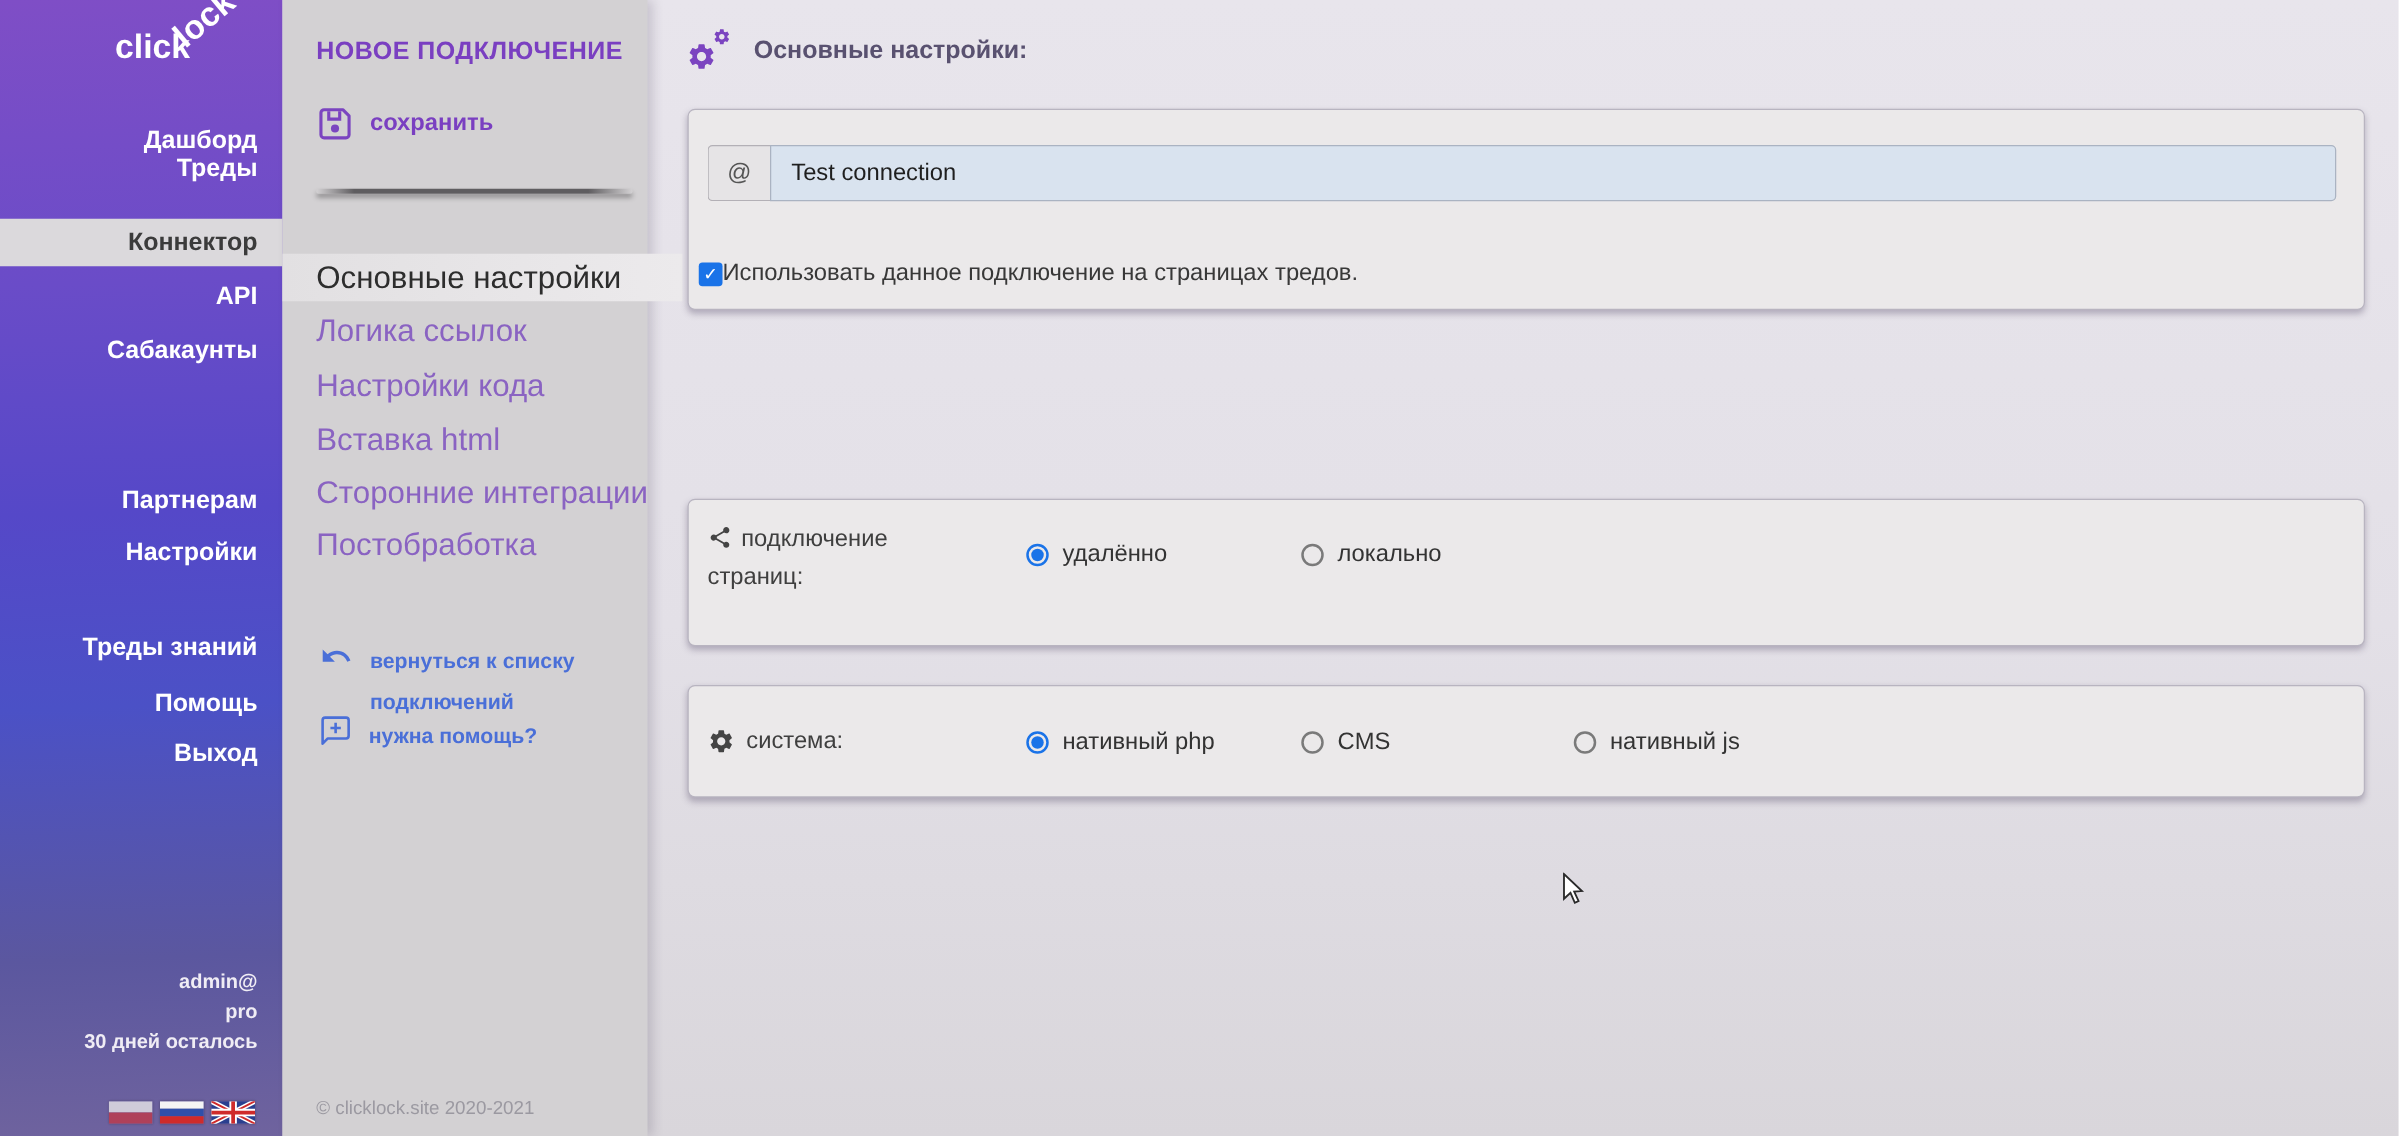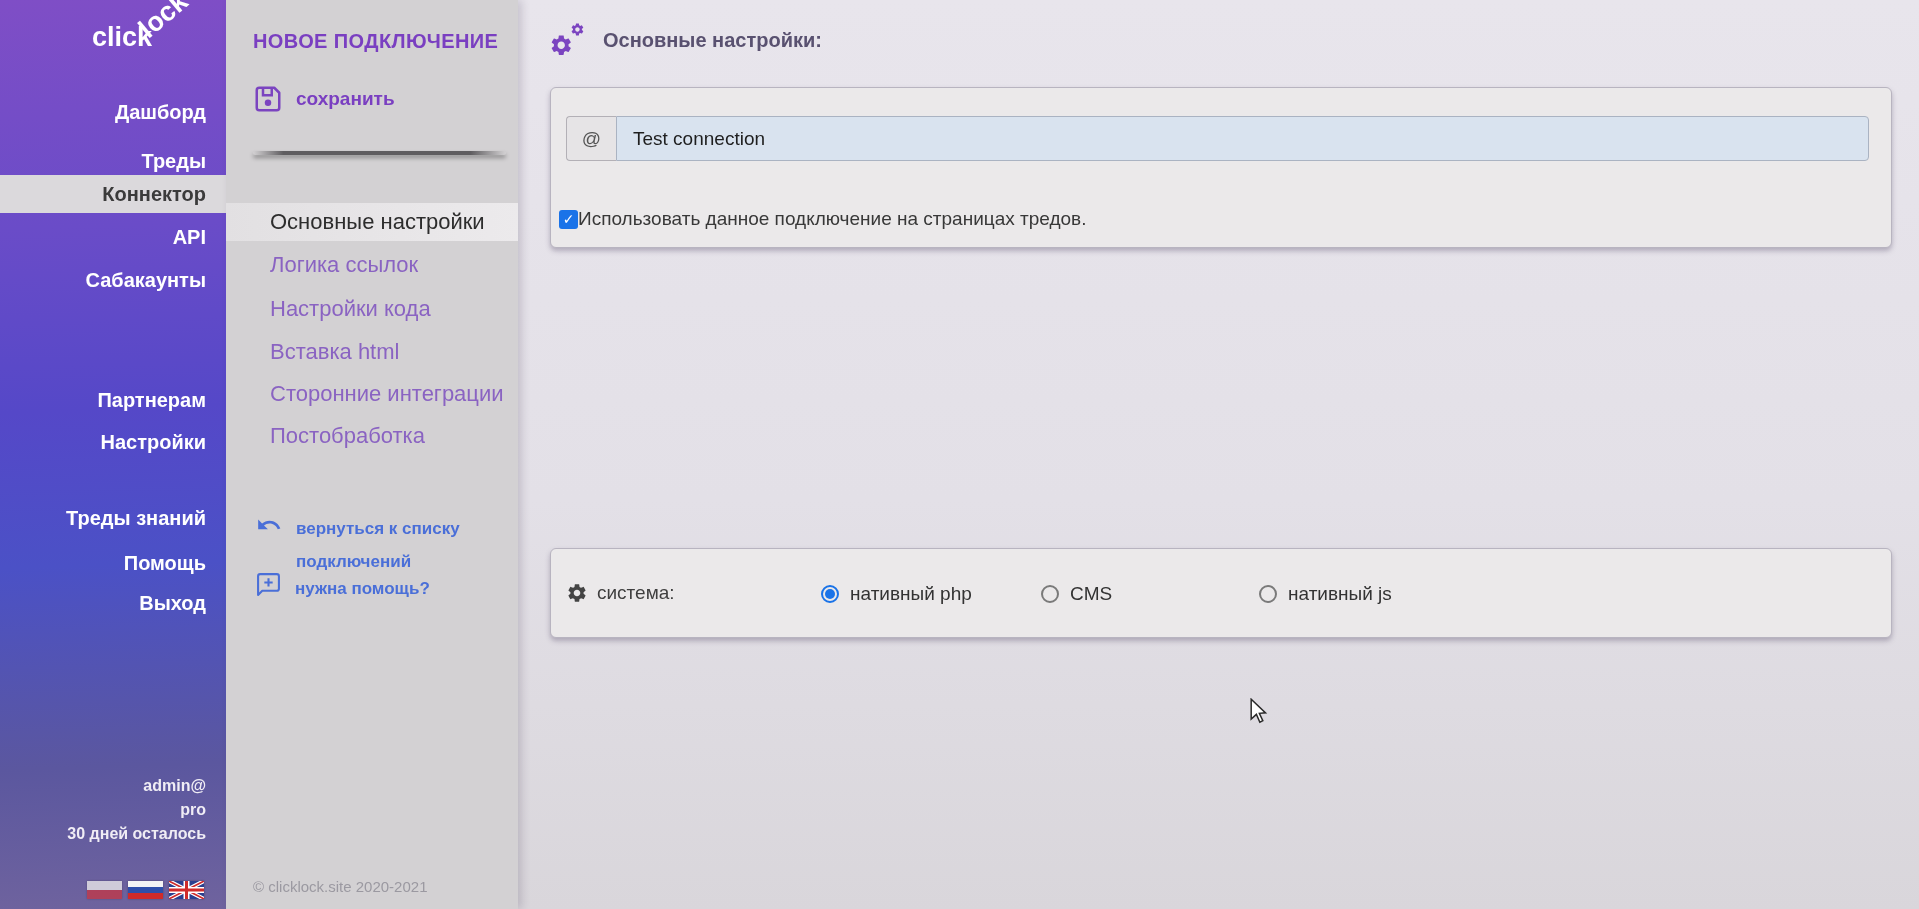--- a/index.html
+++ b/index.html
@@ -19,22 +19,22 @@
   .flag{width:35px;height:18px;display:block;box-shadow:0 0 2px rgba(0,0,0,.3);}
   
   .panel{position:absolute;left:226px;top:0;width:292px;height:909px;background:#d3d1d3;
          box-shadow:4px 0 8px rgba(60,50,80,0.18);}
   .panel-title{position:absolute;left:27px;top:30px;font-size:20px;font-weight:bold;color:#7a3fc1;letter-spacing:.4px;}
   .save-btn{position:absolute;left:27px;top:84px;display:flex;align-items:center;gap:13px;cursor:pointer;}
   .save-btn span{font-size:19px;font-weight:bold;color:#7a3fc1;}
   .divider{position:absolute;left:27px;top:151px;width:253px;height:4px;border-radius:2px;
            background:linear-gradient(90deg,rgba(80,80,80,0) 0%,#5f5d60 12%,#5f5d60 86%,rgba(80,80,80,0) 100%);
            box-shadow:0 3px 4px rgba(0,0,0,.35);}
-  .panel-item{position:absolute;left:0;width:292px;height:38px;line-height:38px;padding-left:44px;box-sizing:border-box;
-              font-size:22px;color:#8a63c2;cursor:pointer;}
+  .panel-item{position:absolute;left:0;width:320px;height:38px;line-height:38px;padding-left:27px;box-sizing:border-box;
+              font-size:25px;color:#8a63c2;cursor:pointer;}
   .panel-item.active{background:linear-gradient(90deg,#e2e0e2 0%,#eceaec 100%);color:#2d2d2d;}
   .panel-link{position:absolute;display:flex;gap:14px;align-items:flex-start;cursor:pointer;}
   .panel-link span{font-size:17px;color:#4a6fd8;line-height:33px;font-weight:600;}
   .copyright{position:absolute;left:27px;top:878px;font-size:15px;color:#9b99a1;}
   
   .main-heading{position:absolute;left:547px;top:22px;display:flex;align-items:center;gap:14px;}
   .main-heading span{font-size:20px;font-weight:bold;color:#595170;}
   .card{position:absolute;left:550px;width:1342px;background:#ebe9ea;border:1px solid #b8b4c0;border-radius:6px;
         box-sizing:border-box;box-shadow:0 3px 5px rgba(80,70,100,.35);}
   .input-group{position:absolute;left:15px;top:28px;height:45px;display:flex;}
@@ -61,21 +61,21 @@
 </style>
 </head>
 <body>
 
 <div class="stage">
 
   <div class="sidebar">
     <div class="logo"><span>click</span><span class="lk">lock</span></div>
 
     <div class="side-item" style="top:93px">Дашборд</div>
-    <div class="side-item" style="top:142px">Треды</div>
+    <div class="side-item" style="top:116px">Треды</div>
     <div class="side-item active" style="top:175px">Коннектор</div>
     <div class="side-item" style="top:218px">API</div>
     <div class="side-item" style="top:261px">Сабакаунты</div>
     <div class="side-item" style="top:381px">Партнерам</div>
     <div class="side-item" style="top:423px">Настройки</div>
     <div class="side-item" style="top:499px">Треды знаний</div>
     <div class="side-item" style="top:544px">Помощь</div>
     <div class="side-item" style="top:584px">Выход</div>
 
     <div class="account">
@@ -160,20 +160,35 @@
     </div>
     <div class="check-row">
       <div class="checkbox">
           <span>✓</span>
         </div>
       <span class="check-label">Использовать данное подключение на страницах тредов.</span>
     </div>
   </div>
 
 
+  <div class="card" style="top:399px;height:118px;">
+    <div class="wrap-label">
+      <svg width="20" height="20" viewBox="0 0 24 24">
+        <path d="M18 16.08c-.76 0-1.44.3-1.96.77L8.91 12.7c.05-.23.09-.46.09-.7s-.04-.47-.09-.7l7.05-4.11c.54.5 1.25.81 2.04.81 1.66 0 3-1.34 3-3s-1.34-3-3-3-3 1.34-3 3c0 .24.04.47.09.7L8.04 9.81C7.5 9.31 6.79 9 6 9c-1.66 0-3 1.34-3 3s1.34 3 3 3c.79 0 1.5-.31 2.04-.81l7.12 4.16c-.05.21-.08.43-.08.65 0 1.61 1.31 2.92 2.92 2.92s2.92-1.31 2.92-2.92-1.31-2.92-2.92-2.92z" fill="#444"></path>
+      </svg><span>подключение страниц:</span>
+    </div>
+    <div class="opt" style="left:270px;top:32px;">
+      <span class="radio checked"></span>
+      <span class="opt-label">удалённо</span>
+    </div>
+    <div class="opt" style="left:490px;top:32px;">
+      <span class="radio"></span>
+      <span class="opt-label">локально</span>
+    </div>
+  </div>
 
   <div class="card" style="top:548px;height:90px;">
     <div class="card-row">
       <svg width="22" height="22" viewBox="0 0 24 24">
         <path d="M19.14 12.94c.04-.3.06-.61.06-.94s-.02-.64-.07-.94l2.03-1.58c.18-.14.23-.41.12-.61l-1.92-3.32c-.12-.22-.37-.29-.59-.22l-2.39.96c-.5-.38-1.03-.7-1.62-.94l-.36-2.54c-.04-.24-.24-.41-.48-.41h-3.84c-.24 0-.43.17-.47.41l-.36 2.54c-.59.24-1.13.57-1.62.94l-2.39-.96c-.22-.08-.47 0-.59.22L2.74 8.87c-.12.21-.08.47.12.61l2.03 1.58c-.05.3-.09.63-.09.94s.02.64.07.94l-2.03 1.58c-.18.14-.23.41-.12.61l1.92 3.32c.12.22.37.29.59.22l2.39-.96c.5.38 1.03.7 1.62.94l.36 2.54c.05.24.24.41.48.41h3.84c.24 0 .44-.17.47-.41l.36-2.54c.59-.24 1.13-.56 1.62-.94l2.39.96c.22.08.47 0 .59-.22l1.92-3.32c.12-.22.07-.47-.12-.61l-2.01-1.58zM12 15.6c-1.98 0-3.6-1.62-3.6-3.6s1.62-3.6 3.6-3.6 3.6 1.62 3.6 3.6-1.62 3.6-3.6 3.6z" fill="#444"></path>
       </svg>
       <span class="card-label">система:</span>
     </div>
     <div class="opt" style="left:270px;top:33px;">
       <span class="radio checked"></span>

